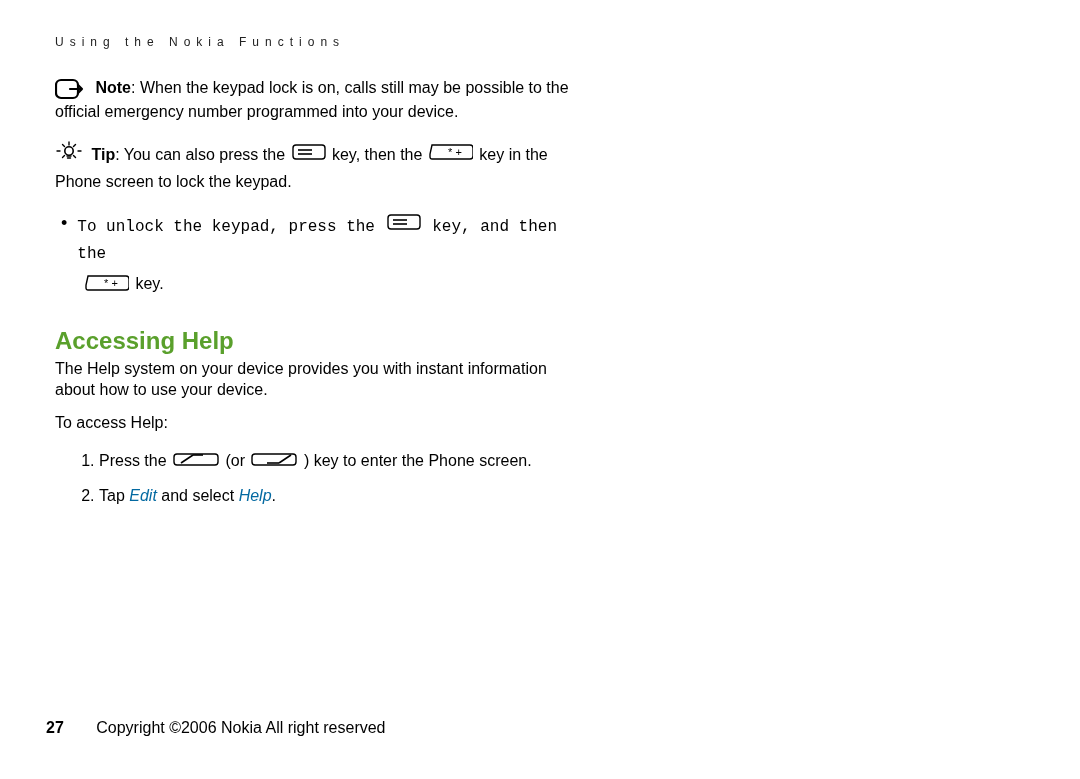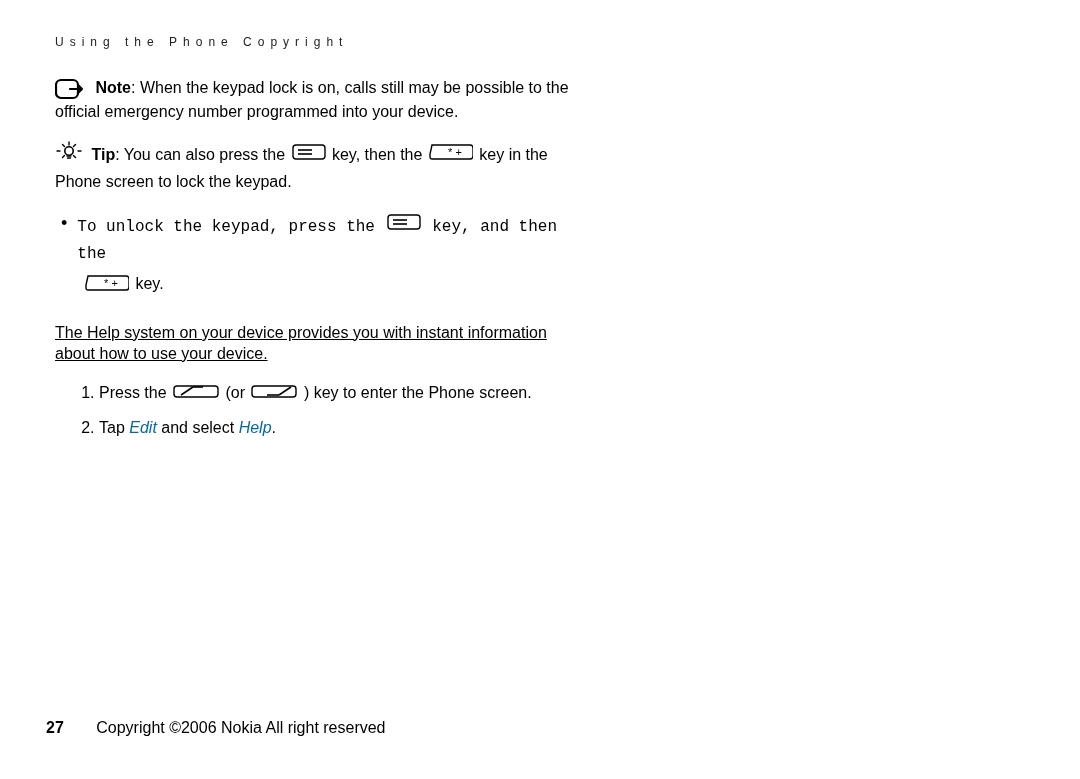--- a/index.html
+++ b/index.html
@@ -69,21 +69,20 @@
   }
   .section-heading {
     color: #5aa02c;
     font-size: 24px;
     font-weight: bold;
     margin: 28px 0 4px 0;
   }
   .section-body {
     line-height: 1.3;
     margin-bottom: 14px;
-    text-decoration: underline;
   }
   .to-access {
     margin-bottom: 10px;
   }
   ol.steps {
     margin: 16px;
     padding-left: 28px;
   }
   ol.steps li {
     margin-bottom: 8px;
@@ -102,21 +101,21 @@
   .page-num {
     font-weight: bold;
     margin-right: 28px;
   }
 </style>
 </head>
 <body>
 
 <div class="page">
 
-  <div class="running-header">Using the Phone Copyright</div>
+  <div class="running-header">Using the Nokia Functions</div>
 
   <div class="note-block">
     <span class="note-icon">
       <svg width="30" height="24" viewBox="0 0 30 24">
         <rect x="1" y="3" width="22" height="18" rx="5" ry="5" fill="none" stroke="#000" stroke-width="2.2"></rect>
         <path d="M15 12 L27 12 M23 8 L27 12 L23 16" fill="none" stroke="#000" stroke-width="2.2" stroke-linecap="round" stroke-linejoin="round"></path>
       </svg>
     </span>
     <span class="bold">Note</span><span>: When the keypad lock is on, calls still may be possible to the official emergency number programmed into your device.</span>
   </div>
@@ -174,21 +173,23 @@
       <span class="key-icon">
         <svg width="44" height="16" viewBox="0 0 44 16">
           <path d="M3 1 h38 a3 3 0 0 1 3 3 v8 a3 3 0 0 1 -3 3 h-38 a2 2 0 0 1 -2 -2 v-3 z" fill="none" stroke="#000" stroke-width="1.4"></path>
           <text x="26" y="12" font-size="11" font-family="Arial" text-anchor="middle">* +</text>
         </svg>
       </span>
       <span> key.</span>
     </div>
   </div>
 
+  <div class="section-heading">Accessing Help</div>
   <div class="section-body">The Help system on your device provides you with instant information about how to use your device.</div>
+  <div class="to-access">To access Help:</div>
 
   <ol class="steps">
     <li>
       <span>Press the </span>
       <span class="key-icon">
         <svg width="46" height="16" viewBox="0 0 46 16">
           <rect x="1" y="3" width="44" height="11" rx="3" fill="none" stroke="#000" stroke-width="1.4"></rect>
           <path d="M8 12 L20 4" stroke="#000" stroke-width="1.6" fill="none"></path>
           <line x1="20" y1="4" x2="30" y2="4" stroke="#000" stroke-width="1.6"></line>
         </svg>

